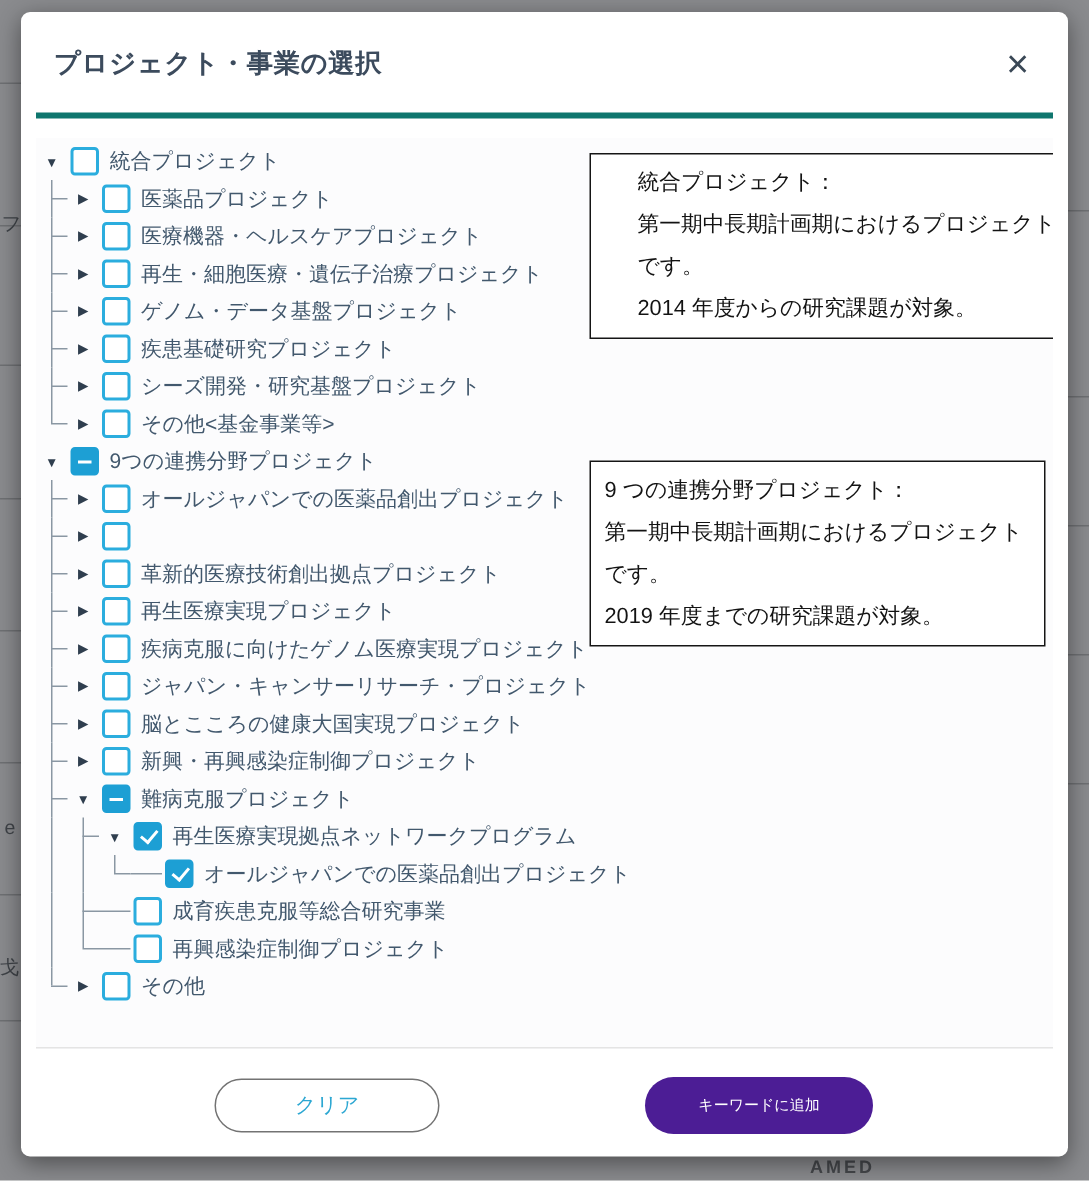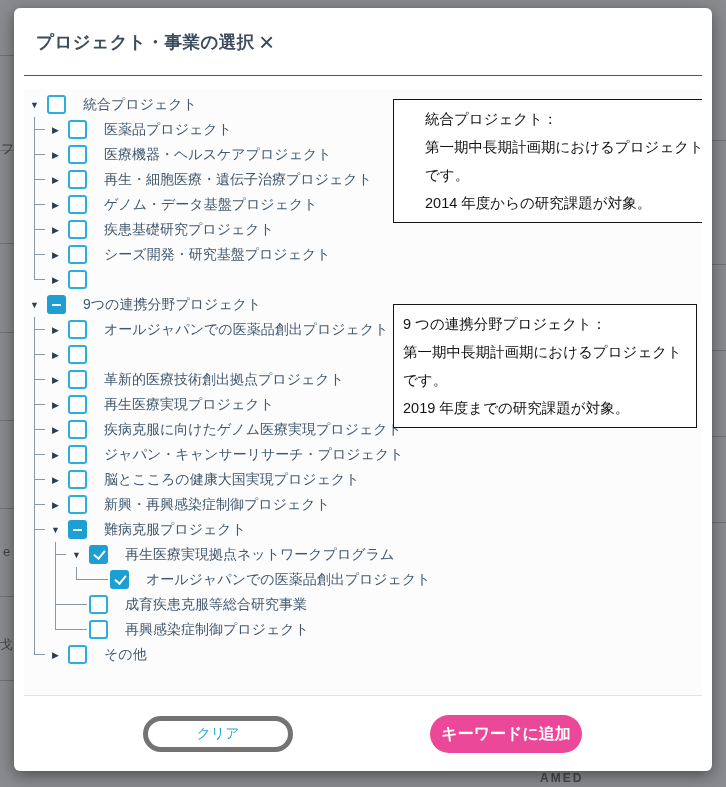--- a/index.html
+++ b/index.html
@@ -9,22 +9,22 @@
 
   
   .bg-line{position:absolute;height:1px;background:#6e7073;}
   .bg-frag{position:absolute;color:#3f4348;font-size:13px;}
   .bg-amed{position:absolute;left:540px;top:771px;color:#46484c;font-size:12px;
            font-weight:bold;letter-spacing:2px;}
 
   .modal{position:absolute;left:14px;top:8px;width:698px;height:763px;background:#ffffff;
          border-radius:6px;box-shadow:0 4px 16px rgba(0,0,0,.45);}
 
-  .mheader{height:67px;margin:0 10px;border-bottom:1px solid #0f766e;
-           display:flex;align-items:center;padding:0 12px;}
+  .mheader{height:67px;margin:0 10px;border-bottom:4px solid #0f766e;
+           display:flex;align-items:center;justify-content:space-between;padding:0 12px;}
   .mtitle{font-size:17.5px;font-weight:bold;color:#3c4b5d;letter-spacing:.5px;}
   .mclose{font-size:26px;line-height:1;color:#3a4856;cursor:pointer;padding:0 4px;}
 
   .panel{position:relative;margin:13px 10px 0 10px;height:606px;background:#fcfcfd;
          border-bottom:1px solid #e4e4e4;overflow:hidden;}
 
   .tree{padding-top:3px;}
   .trow{display:flex;align-items:center;height:25px;}
   .cell{width:21px;height:25px;position:relative;flex:none;}
   .cell.vfull::before{content:'';position:absolute;left:10px;top:0;bottom:0;
@@ -41,34 +41,34 @@
   .cell.thru::before{content:'';position:absolute;left:0;right:0;top:12px;
                      border-top:1px solid #8a97a3;}
 
   .cbx{width:15px;height:15px;border:2px solid #2badde;border-radius:3px;background:#fff;
        margin-left:2px;flex:none;position:relative;cursor:pointer;box-sizing:content-box;}
   .cbx.checked,.cbx.indeterminate{background:#1d9fd4;border-color:#1d9fd4;}
   .cbx.checked::after{content:'';position:absolute;left:5px;top:1px;width:5px;height:9px;
        border:solid #fff;border-width:0 2px 2px 0;transform:rotate(40deg);}
   .cbx.indeterminate::after{content:'';position:absolute;left:3px;top:6.5px;width:9px;height:2px;
        background:#fff;}
-  .lbl{margin-left:17px;font-size:14px;color:#42586d;white-space:nowrap;cursor:pointer;}
+  .lbl{margin-left:7px;font-size:14px;color:#42586d;white-space:nowrap;cursor:pointer;}
 
   .infobox{position:absolute;left:369px;width:284px;border:1px solid #151515;background:#fff;
            padding:5px 9px;font-size:14.5px;line-height:28px;color:#131313;}
   #infobox-1{top:10px;padding-left:31px;}
   #infobox-2{top:215px;}
 
   .mfooter{height:76px;display:flex;align-items:center;justify-content:space-between;
            padding:0 130px 0 129px;}
   .btn{font-family:inherit;cursor:pointer;}
-  .btn-clear{width:150px;height:36px;border-radius:18px;border:5px solid #737373;
+  .btn-clear{width:150px;height:36px;border-radius:18px;border:1px solid #737373;
              background:#ffffff;color:#2ca7d2;font-size:14px;}
   .btn-add{width:152px;height:38px;border-radius:19px;border:none;
-           background:#ec4899;color:#ffffff;font-size:16px;font-weight:bold;}
+           background:#4c1d95;color:#ffffff;font-size:10px;font-weight:normal;}
 </style>
 </head>
 <body>
 
 <div class="overlay">
 
   <div class="bg-line" style="left:0;top:55px;width:14px;"></div>
   <div class="bg-line" style="left:0;top:150px;width:14px;"></div>
   <div class="bg-line" style="left:0;top:243px;width:14px;"></div>
   <div class="bg-line" style="left:0;top:332px;width:14px;"></div>
@@ -133,20 +133,21 @@
           <div class="trow">
             <span class="cell tee"></span>
             <span class="cell exp">▶</span>
             <span class="cbx unchecked"></span>
             <span class="lbl">シーズ開発・研究基盤プロジェクト</span>
           </div>
           <div class="trow">
             <span class="cell elbow"></span>
             <span class="cell exp">▶</span>
             <span class="cbx unchecked"></span>
+            <span class="lbl">その他&lt;基金事業等&gt;</span>
           </div>
           <div class="trow">
             <span class="cell exp">▼</span>
             <span class="cbx indeterminate"></span>
             <span class="lbl">9つの連携分野プロジェクト</span>
           </div>
           <div class="trow">
             <span class="cell tee"></span>
             <span class="cell exp">▶</span>
             <span class="cbx unchecked"></span>

